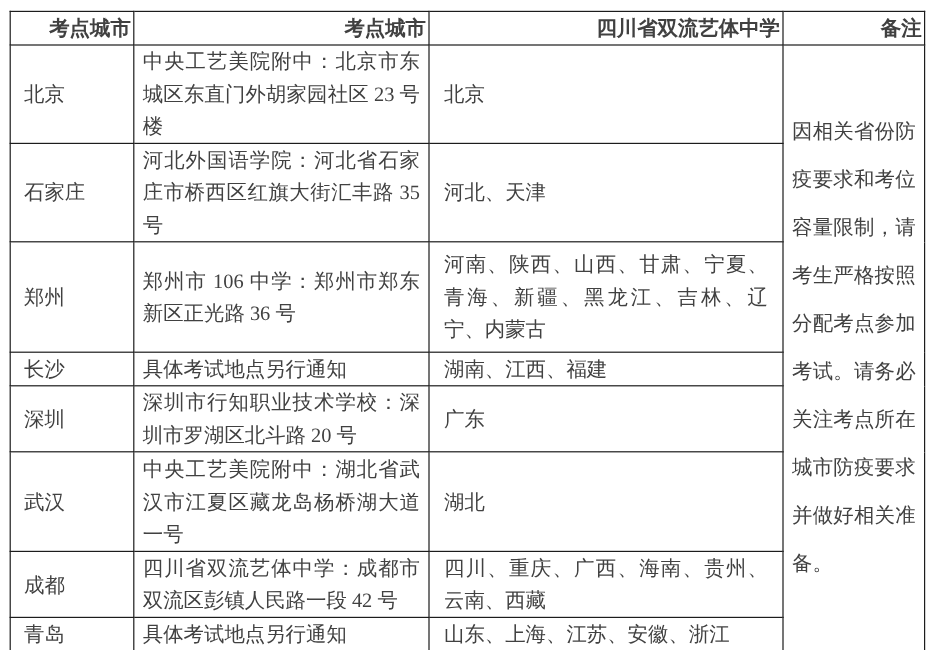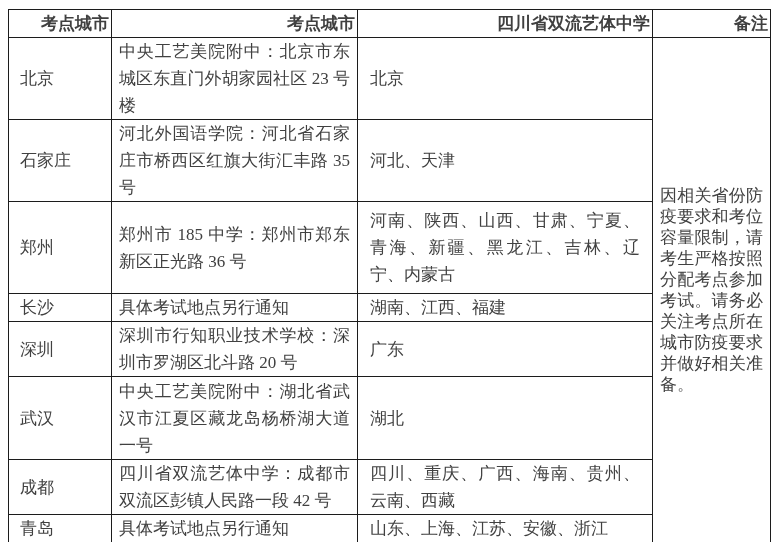--- a/index.html
+++ b/index.html
@@ -64,21 +64,21 @@
     text-align: justify;
     padding: 0 7px;
   }
   td.prov {
     text-align: justify;
     padding: 0 12px;
   }
   td.remark {
     text-align: justify;
     padding: 0 7px;
-    line-height: 21px;
+    line-height: 40px;
   }
 </style>
 </head>
 <body>
 
 <div class="page">
   <table class="exam-table">
     <colgroup>
       <col class="c-city">
       <col class="c-addr">
@@ -100,21 +100,21 @@
         <td class="prov">北京</td>
         <td class="remark" rowspan="8">因相关省份防疫要求和考位容量限制，请考生严格按照分配考点参加考试。请务必关注考点所在城市防疫要求并做好相关准备。</td>
       </tr>
       <tr class="r1">
         <td class="city">石家庄</td>
         <td class="addr">河北外国语学院：河北省石家庄市桥西区红旗大街汇丰路 35 号</td>
         <td class="prov">河北、天津</td>
       </tr>
       <tr class="r2">
         <td class="city">郑州</td>
-        <td class="addr">郑州市 185 中学：郑州市郑东新区正光路 36 号</td>
+        <td class="addr">郑州市 106 中学：郑州市郑东新区正光路 36 号</td>
         <td class="prov">河南、陕西、山西、甘肃、宁夏、青海、新疆、黑龙江、吉林、辽宁、内蒙古</td>
       </tr>
       <tr class="r3">
         <td class="city">长沙</td>
         <td class="addr">具体考试地点另行通知</td>
         <td class="prov">湖南、江西、福建</td>
       </tr>
       <tr class="r4">
         <td class="city">深圳</td>
         <td class="addr">深圳市行知职业技术学校：深圳市罗湖区北斗路 20 号</td>

